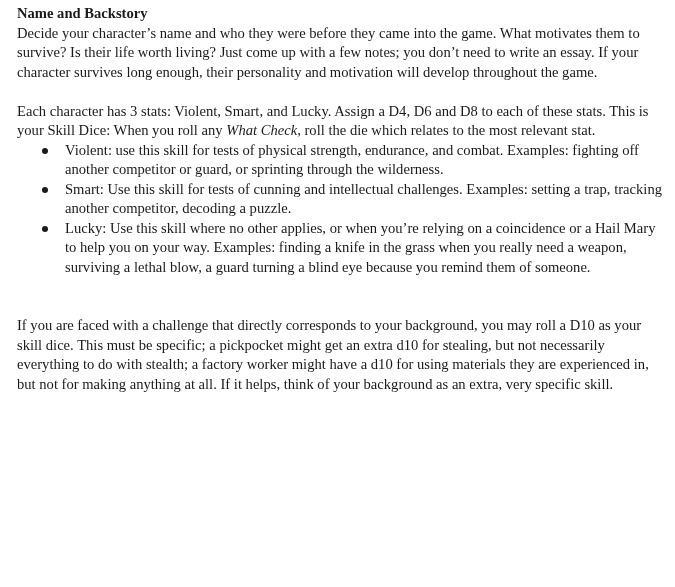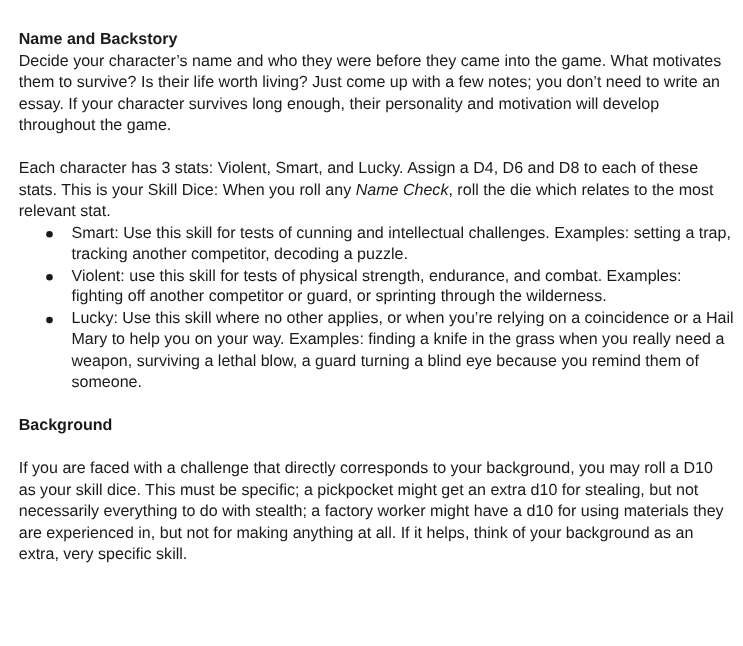--- a/index.html
+++ b/index.html
@@ -1,21 +1,21 @@
 <!DOCTYPE html>
 <html><head>
 <meta charset="utf-8">
 <style>
   html, body { margin: 0; padding: 0; background: #ffffff; }
   body {
     width: 675px; height: 587px; overflow: hidden;
     font-family: "Liberation Sans", sans-serif;
     font-size: 14.6px; color: #1a1a1a;
   }
-  .doc { position: absolute; left: 17px; top: 27px; width: 650px; line-height: 19.5px; }
+  .doc { position: absolute; left: 17px; top: 4px; width: 650px; line-height: 19.5px; font-family: Liberation Serif, serif; }
   .heading { font-weight: bold; }
   p { margin: 0; }
   .gap { height: 19.5px; }
   ul { margin: 0; padding: 0; list-style: none; }
   ul li { position: relative; padding-left: 48px; }
   ul li .bullet {
     position: absolute; left: 25px; top: 7px;
     width: 6px; height: 6px; border-radius: 50%; background: #1a1a1a;
   }
   em { font-style: italic; }
@@ -23,26 +23,25 @@
 </head>
 <body>
 
 <div class="doc">
   <div>
     <p class="heading">Name and Backstory</p>
     <p>Decide your character’s name and who they were before they came into the game. What motivates them to survive? Is their life worth living? Just come up with a few notes; you don’t need to write an essay. If your character survives long enough, their personality and motivation will develop throughout the game.</p>
   </div>
   <div class="gap"></div>
   <div>
-    <p><span>Each character has 3 stats: Violent, Smart, and Lucky. Assign a D4, D6 and D8 to each of these stats. This is your Skill Dice: When you roll any </span><em>Name Check</em><span>, roll the die which relates to the most relevant stat.</span></p>
+    <p><span>Each character has 3 stats: Violent, Smart, and Lucky. Assign a D4, D6 and D8 to each of these stats. This is your Skill Dice: When you roll any </span><em>What Check</em><span>, roll the die which relates to the most relevant stat.</span></p>
     <ul>
+      <li><span class="bullet"></span><span>Violent: use this skill for tests of physical strength, endurance, and combat. Examples: fighting off another competitor or guard, or sprinting through the wilderness.</span></li>
       <li><span class="bullet"></span><span>Smart: Use this skill for tests of cunning and intellectual challenges. Examples: setting a trap, tracking another competitor, decoding a puzzle.</span></li>
-      <li><span class="bullet"></span><span>Violent: use this skill for tests of physical strength, endurance, and combat. Examples: fighting off another competitor or guard, or sprinting through the wilderness.</span></li>
       <li><span class="bullet"></span><span>Lucky: Use this skill where no other applies, or when you’re relying on a coincidence or a Hail Mary to help you on your way. Examples: finding a knife in the grass when you really need a weapon, surviving a lethal blow, a guard turning a blind eye because you remind them of someone.</span></li>
     </ul>
   </div>
   <div class="gap"></div>
   <div>
-    <p class="heading">Background</p>
     <div class="gap"></div>
     <p>If you are faced with a challenge that directly corresponds to your background, you may roll a D10 as your skill dice. This must be specific; a pickpocket might get an extra d10 for stealing, but not necessarily everything to do with stealth; a factory worker might have a d10 for using materials they are experienced in, but not for making anything at all.  If it helps, think of your background as an extra, very specific skill.</p>
   </div>
 </div>
 
 </body></html>

